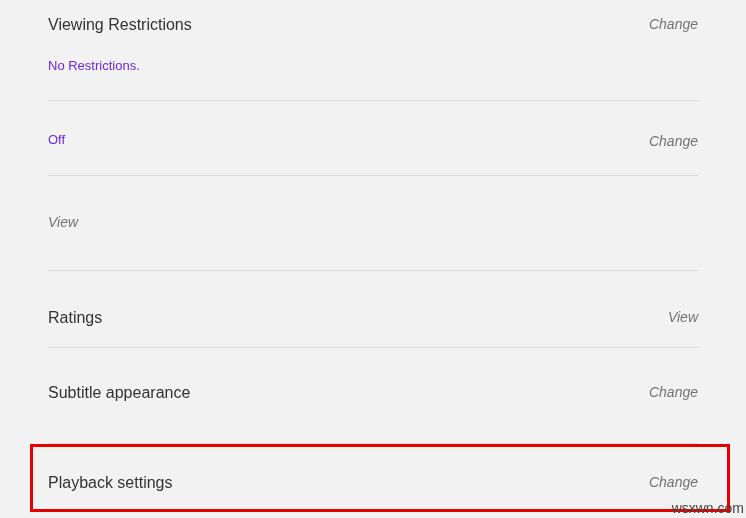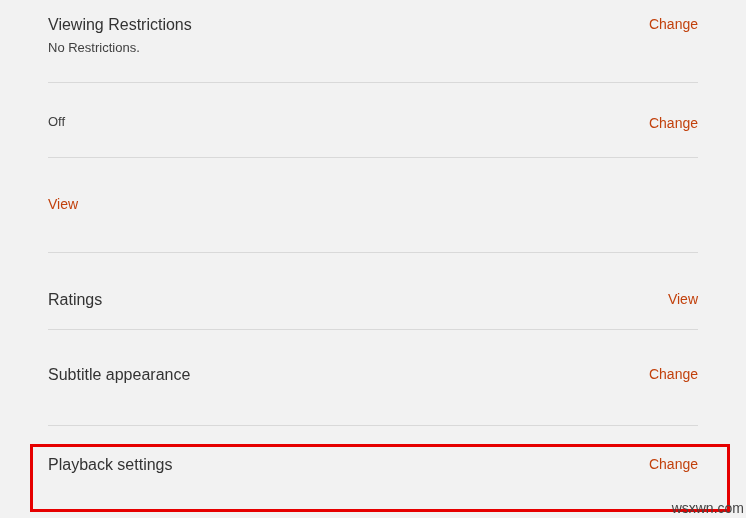--- a/index.html
+++ b/index.html
@@ -24,39 +24,40 @@
       align-items: flex-start;
       padding: 18px 0 18px 0;
       border-bottom: 1px solid #d9d9d9;
     }
     .setting-row:last-child {
       border-bottom: none;
     }
     .setting-left {
       display: flex;
       flex-direction: column;
-      gap: 3px;
+      gap: 21px;
     }
     .setting-title {
       font-size: 16px;
       color: #333333;
       font-weight: 400;
       line-height: 1.4;
     }
     .setting-subtitle {
       font-size: 13px;
-      color: #404040;
+      color: #6d28d9;
       line-height: 1.4;
     }
     .action-link {
       font-size: 14px;
-      color: #c2410c;
+      color: #737373;
       text-decoration: none;
       cursor: pointer;
       padding-top: 2px;
+      font-style: italic;
     }
     .highlight-box {
       position: absolute;
       left: 30px;
       top: 444px;
       width: 700px;
       height: 68px;
       border: 3px solid #e60000;
       pointer-events: none;
     }

